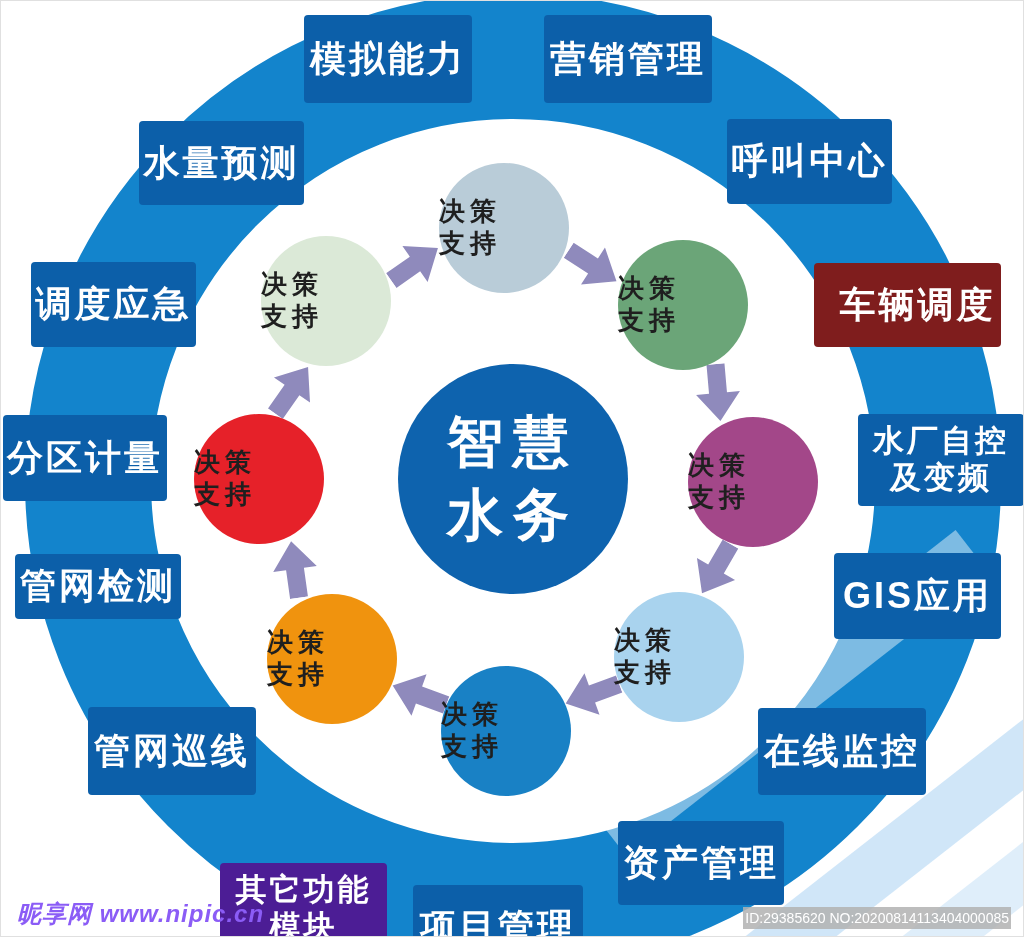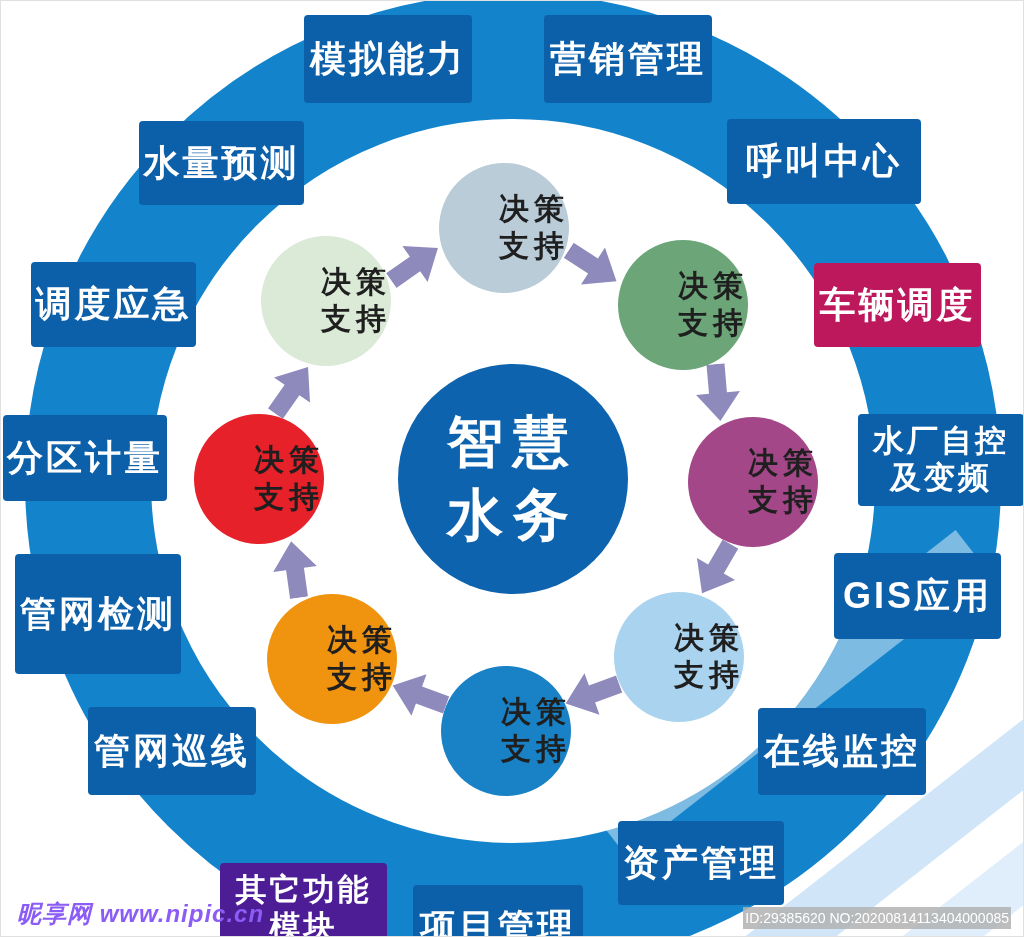--- a/index.html
+++ b/index.html
@@ -12,22 +12,22 @@
   .stripe{position:absolute;z-index:2;pointer-events:none;}
   .module{
     position:absolute;z-index:3;border-radius:4px;
     display:flex;align-items:center;justify-content:center;
     color:#ffffff;font-weight:bold;font-size:36px;letter-spacing:3px;
     white-space:pre-line;text-align:center;line-height:1.18;
   }
   .module.two-line{font-size:31px;}
   .sat{
     position:absolute;z-index:3;width:130px;height:130px;border-radius:50%;
-    display:flex;align-items:center;justify-content:flex-end;
-    font-weight:bold;font-size:30px;letter-spacing:5px;line-height:1.22;
+    display:flex;align-items:center;justify-content:flex-start;
+    font-weight:bold;font-size:26px;letter-spacing:5px;line-height:1.22;
     white-space:pre-line;text-align:center;
   }
   .center-circle{
     position:absolute;z-index:3;left:397px;top:363px;width:230px;height:230px;border-radius:50%;
     display:flex;align-items:center;justify-content:center;
     color:#ffffff;font-weight:bold;font-size:56px;letter-spacing:10px;line-height:1.3;
     white-space:pre-line;text-align:center;
   }
   .arrow{position:absolute;z-index:3;width:58px;height:46px;margin-left:-29px;margin-top:-23px;}
   .arrow svg{display:block;}
@@ -50,27 +50,27 @@
   </svg>
 
   <div class="stripe" style="left:560px;top:665px;width:460px;height:54px;transform:rotate(-38deg);background:rgba(255,255,255,0.45);"></div>
   <div class="stripe" style="left:700px;top:790px;width:480px;height:56px;transform:rotate(-38deg);background:rgba(150,200,240,0.45);"></div>
   <div class="stripe" style="left:760px;top:865px;width:480px;height:50px;transform:rotate(-38deg);background:rgba(150,200,240,0.3);"></div>
 
   <div id="modules">
       <div class="module" style="left: 303px; top: 14px; width: 168px; height: 88px; background: rgb(12, 95, 169);"><span>模拟能力</span></div>
       <div class="module" style="left: 543px; top: 14px; width: 168px; height: 88px; background: rgb(12, 95, 169);"><span>营销管理</span></div>
       <div class="module" style="left: 138px; top: 120px; width: 165px; height: 84px; background: rgb(12, 95, 169);"><span>水量预测</span></div>
-      <div class="module" style="left: 726px; top: 118px; width: 194px; height: 85px; background: rgb(12, 95, 169);"><span>呼叫中心</span></div>
+      <div class="module" style="left: 726px; top: 118px; width: 165px; height: 85px; background: rgb(12, 95, 169);"><span>呼叫中心</span></div>
       <div class="module" style="left: 30px; top: 261px; width: 165px; height: 85px; background: rgb(12, 95, 169);"><span>调度应急</span></div>
-      <div class="module" style="left: 813px; top: 262px; width: 167px; height: 84px; background: #be185d;"><span>车辆调度</span></div>
+      <div class="module" style="left: 813px; top: 262px; width: 167px; height: 84px; background: #7f1d1d; padding-left: 20px;"><span>车辆调度</span></div>
       <div class="module" style="left: 2px; top: 414px; width: 164px; height: 86px; background: rgb(12, 95, 169);"><span>分区计量</span></div>
       <div class="module two-line" style="left: 857px; top: 413px; width: 166px; height: 92px; background: rgb(12, 95, 169);"><span>水厂自控
 及变频</span></div>
-      <div class="module" style="left: 14px; top: 553px; width: 166px; height: 120px; background: rgb(12, 95, 169);"><span>管网检测</span></div>
+      <div class="module" style="left: 14px; top: 553px; width: 166px; height: 65px; background: rgb(12, 95, 169);"><span>管网检测</span></div>
       <div class="module" style="left: 833px; top: 552px; width: 167px; height: 86px; background: rgb(12, 95, 169);"><span>GIS应用</span></div>
       <div class="module" style="left: 87px; top: 706px; width: 168px; height: 88px; background: rgb(12, 95, 169);"><span>管网巡线</span></div>
       <div class="module" style="left: 757px; top: 707px; width: 168px; height: 87px; background: rgb(12, 95, 169);"><span>在线监控</span></div>
       <div class="module two-line" style="left: 219px; top: 818px; width: 167px; height: 92px; background: #4c1d95; margin-top: 44px;"><span>其它功能
 模块</span></div>
       <div class="module" style="left: 617px; top: 820px; width: 166px; height: 84px; background: rgb(12, 95, 169);"><span>资产管理</span></div>
       <div class="module" style="left: 412px; top: 884px; width: 170px; height: 84px; background: rgb(12, 95, 169);"><span>项目管理</span></div>
     </div>
 
   <div id="arrows">

